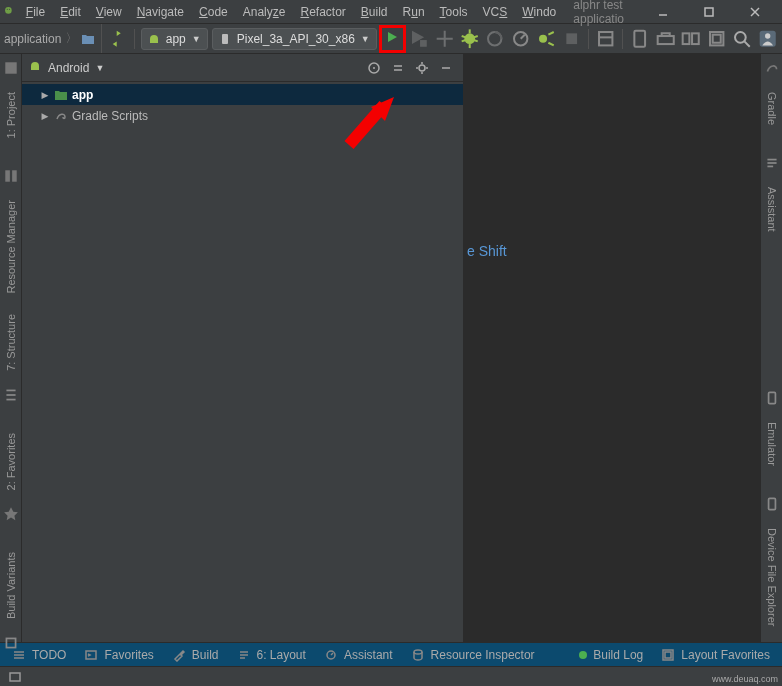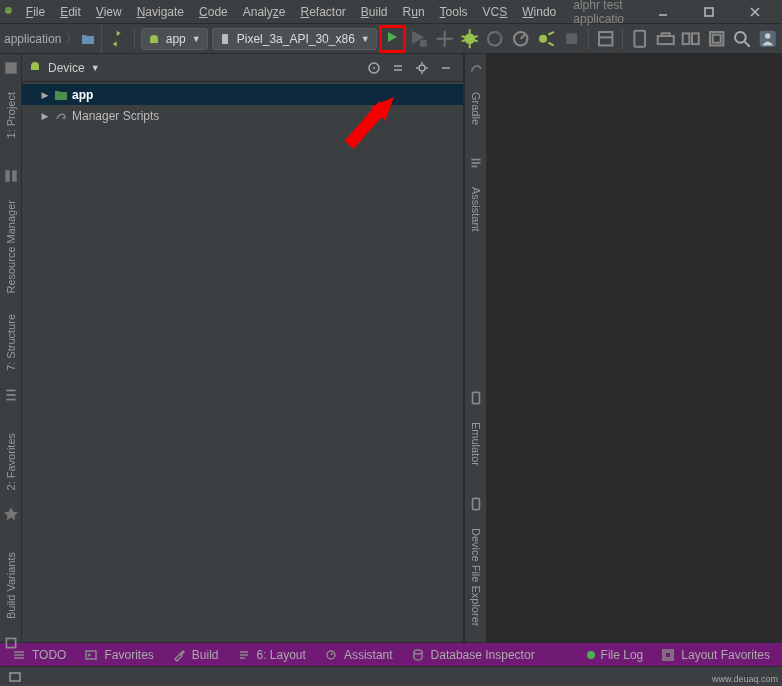--- a/index.html
+++ b/index.html
@@ -137,21 +137,21 @@
   .arrow {
     position:absolute;
     left:329px; top:43px;
     width:70px; height:60px;
     pointer-events:none;
     z-index:50;
   }
 
   
   .bottombar {
-    height:24px; background:#701a75; border-top:1px solid #2b2b2b;
+    height:24px; background:#0c4a6e; border-top:1px solid #2b2b2b;
     display:flex; align-items:center; gap:18px; padding:0 12px;
   }
   .bottombar .bbtn { display:flex; align-items:center; gap:6px; color:#aaa; }
   .bottombar .bbtn .bico { width:14px;height:14px;display:inline-flex;align-items:center;justify-content:center;color:#888; }
   .bottombar .spacer { flex:1; }
   .dot-green { width:8px;height:8px;border-radius:50%;background:#4caf50;display:inline-block; }
 
   
   .statusbar {
     height:20px; background:#3c3f41; border-top:1px solid #2b2b2b;
@@ -400,21 +400,21 @@
   </div>
 
   <div class="project-panel">
     <div class="panel-header">
       <div class="title">
         <span class="android-green fill">
           <svg width="14" height="14" viewBox="0 0 14 14">
               <path d="M3 7a4 4 0 018 0v4H3z" fill="#9ac14d"></path>
             </svg>
         </span>
-        <span>Device</span>
+        <span>Android</span>
         <span class="chev-down">▼</span>
       </div>
       <div class="right">
         <div class="hbtn">
           <svg width="14" height="14" viewBox="0 0 14 14">
               <circle cx="7" cy="7" r="5"></circle>
               <circle cx="7" cy="7" r="1" fill="#aaa" stroke="none"></circle>
             </svg>
         </div>
         <div class="hbtn">
@@ -449,25 +449,28 @@
         </span>
         <span style="font-weight:bold">app</span>
       </div>
       <div class="tree-row indent0">
         <span class="tree-chev">▶</span>
         <span class="folder-icon fill" style="color:#888">
           <svg viewBox="0 0 14 14">
               <path d="M3 10c2-6 8-6 8-2 0 2-2 2-2 0" fill="none" stroke="#888"></path>
             </svg>
         </span>
-        <span>Manager Scripts</span>
-      </div>
-    </div>
-  </div>
-
+        <span>Gradle Scripts</span>
+      </div>
+    </div>
+  </div>
+
+  <div class="editor">
+    <div class="hint">e Shift</div>
+  </div>
 
   <div class="right-rail">
     <div class="left-rail-group">
       <div class="rail-icon fill" style="color:#777">
         <svg viewBox="0 0 14 14">
             <path d="M3 10c2-6 8-6 8-2" fill="none" stroke="#777"></path>
           </svg>
       </div>
       <div class="rail-label">Gradle</div>
     </div>
@@ -553,26 +556,26 @@
     </span>
     <span>Assistant</span>
   </div>
   <div class="bbtn">
     <span class="bico">
       <svg viewBox="0 0 14 14">
           <ellipse cx="7" cy="4" rx="4" ry="2"></ellipse>
           <path d="M3 4v6c0 1 2 2 4 2s4-1 4-2V4"></path>
         </svg>
     </span>
-    <span>Database Inspector</span>
+    <span>Resource Inspector</span>
   </div>
   <div class="spacer"></div>
   <div class="bbtn">
     <span class="dot-green"></span>
-    <span>File Log</span>
+    <span>Build Log</span>
   </div>
   <div class="bbtn">
     <span class="bico">
       <svg viewBox="0 0 14 14">
           <rect x="2" y="2" width="10" height="10"></rect>
           <rect x="4" y="4" width="6" height="6"></rect>
         </svg>
     </span>
     <span>Layout Favorites</span>
   </div>

